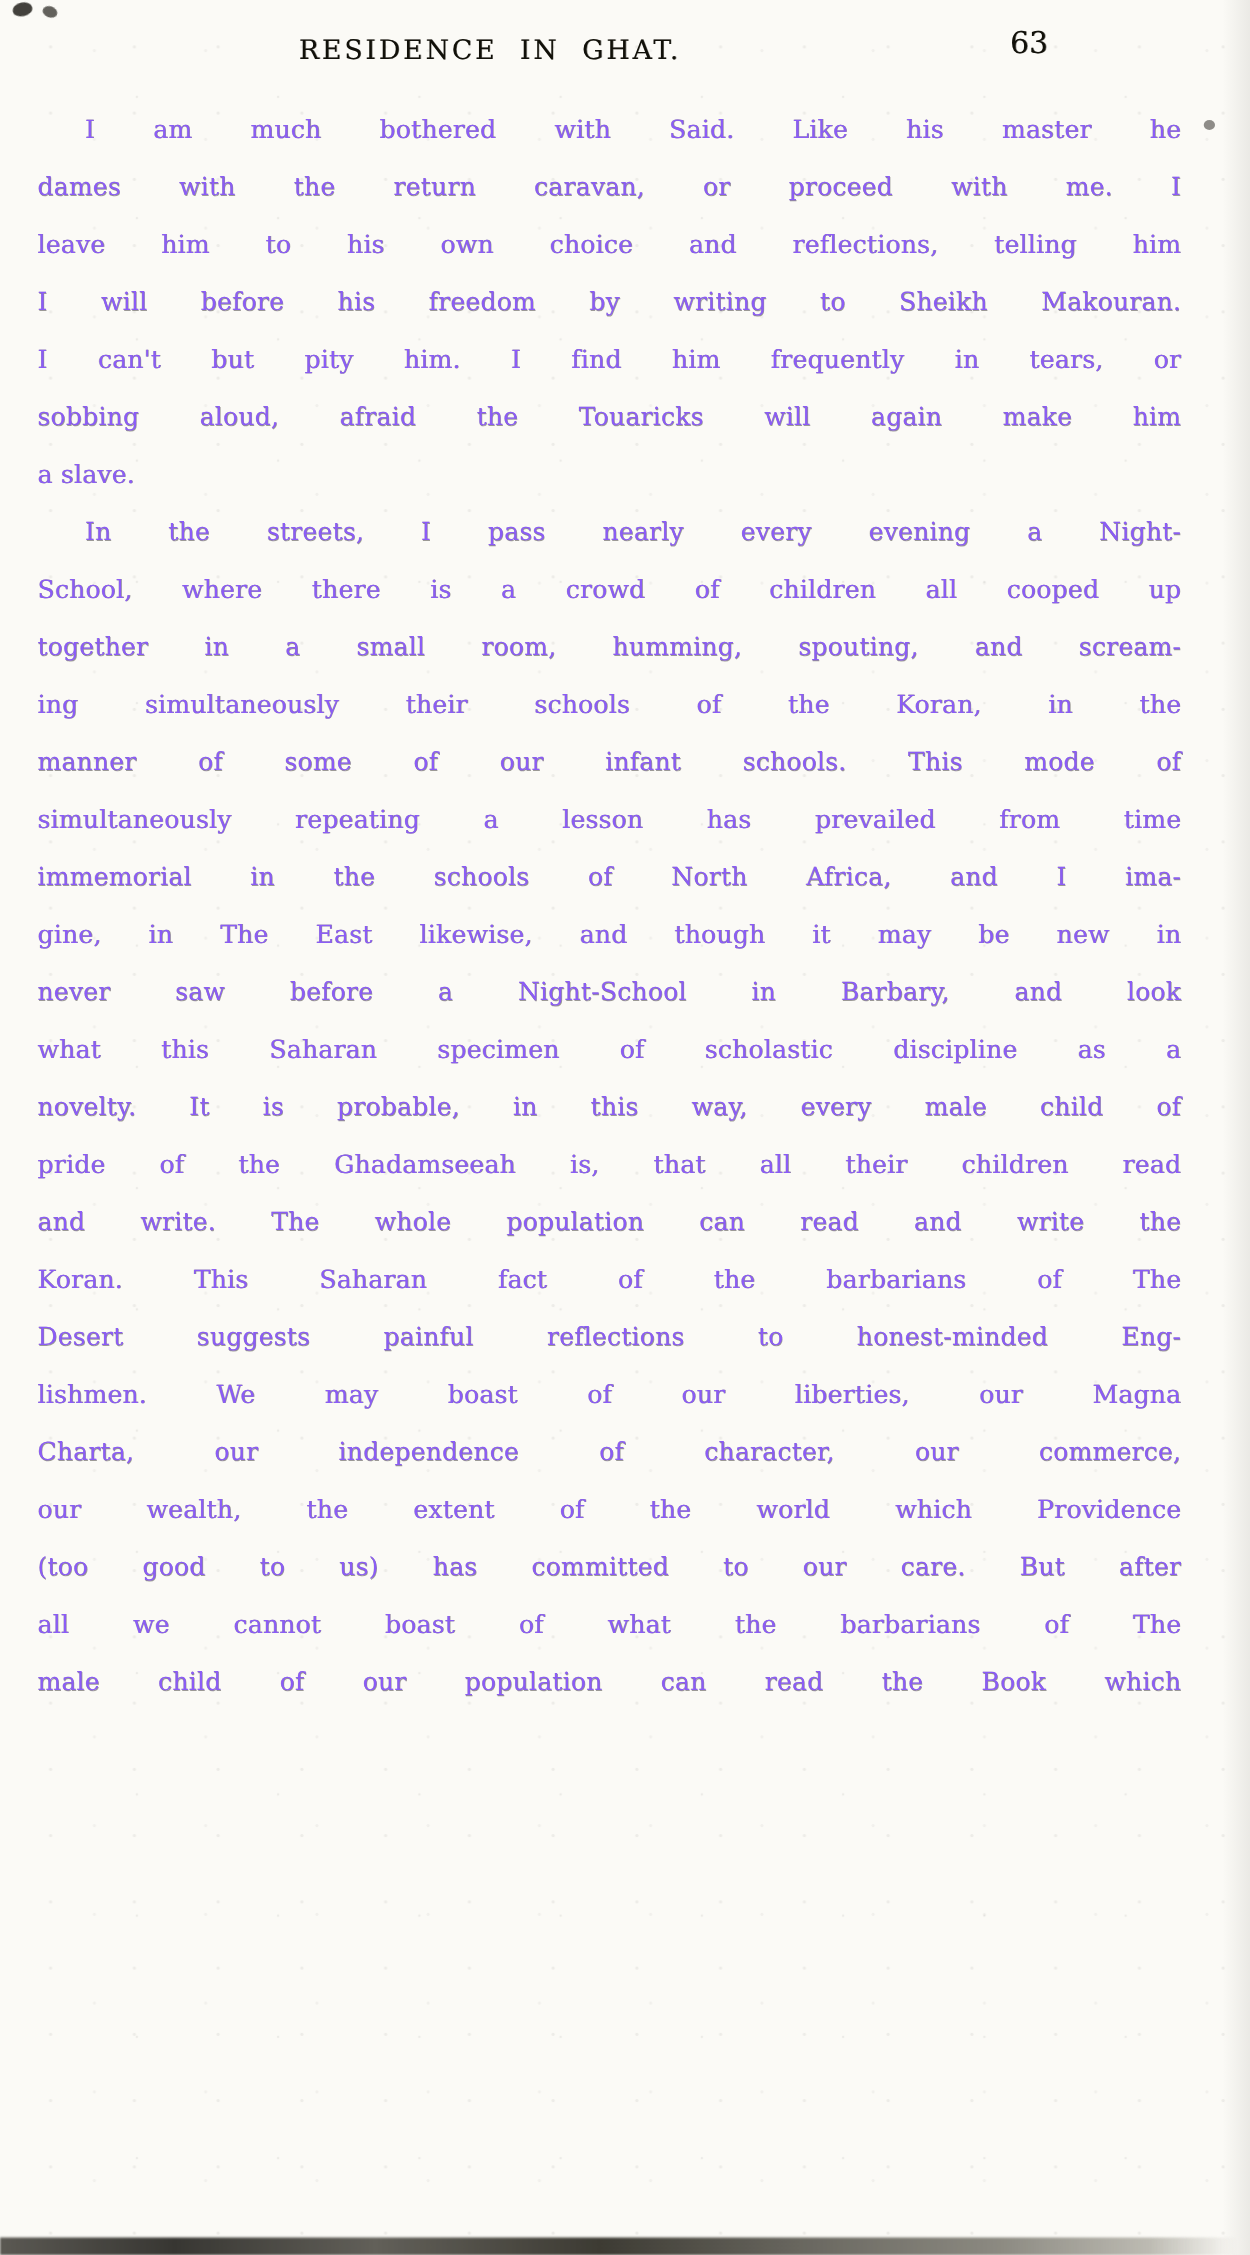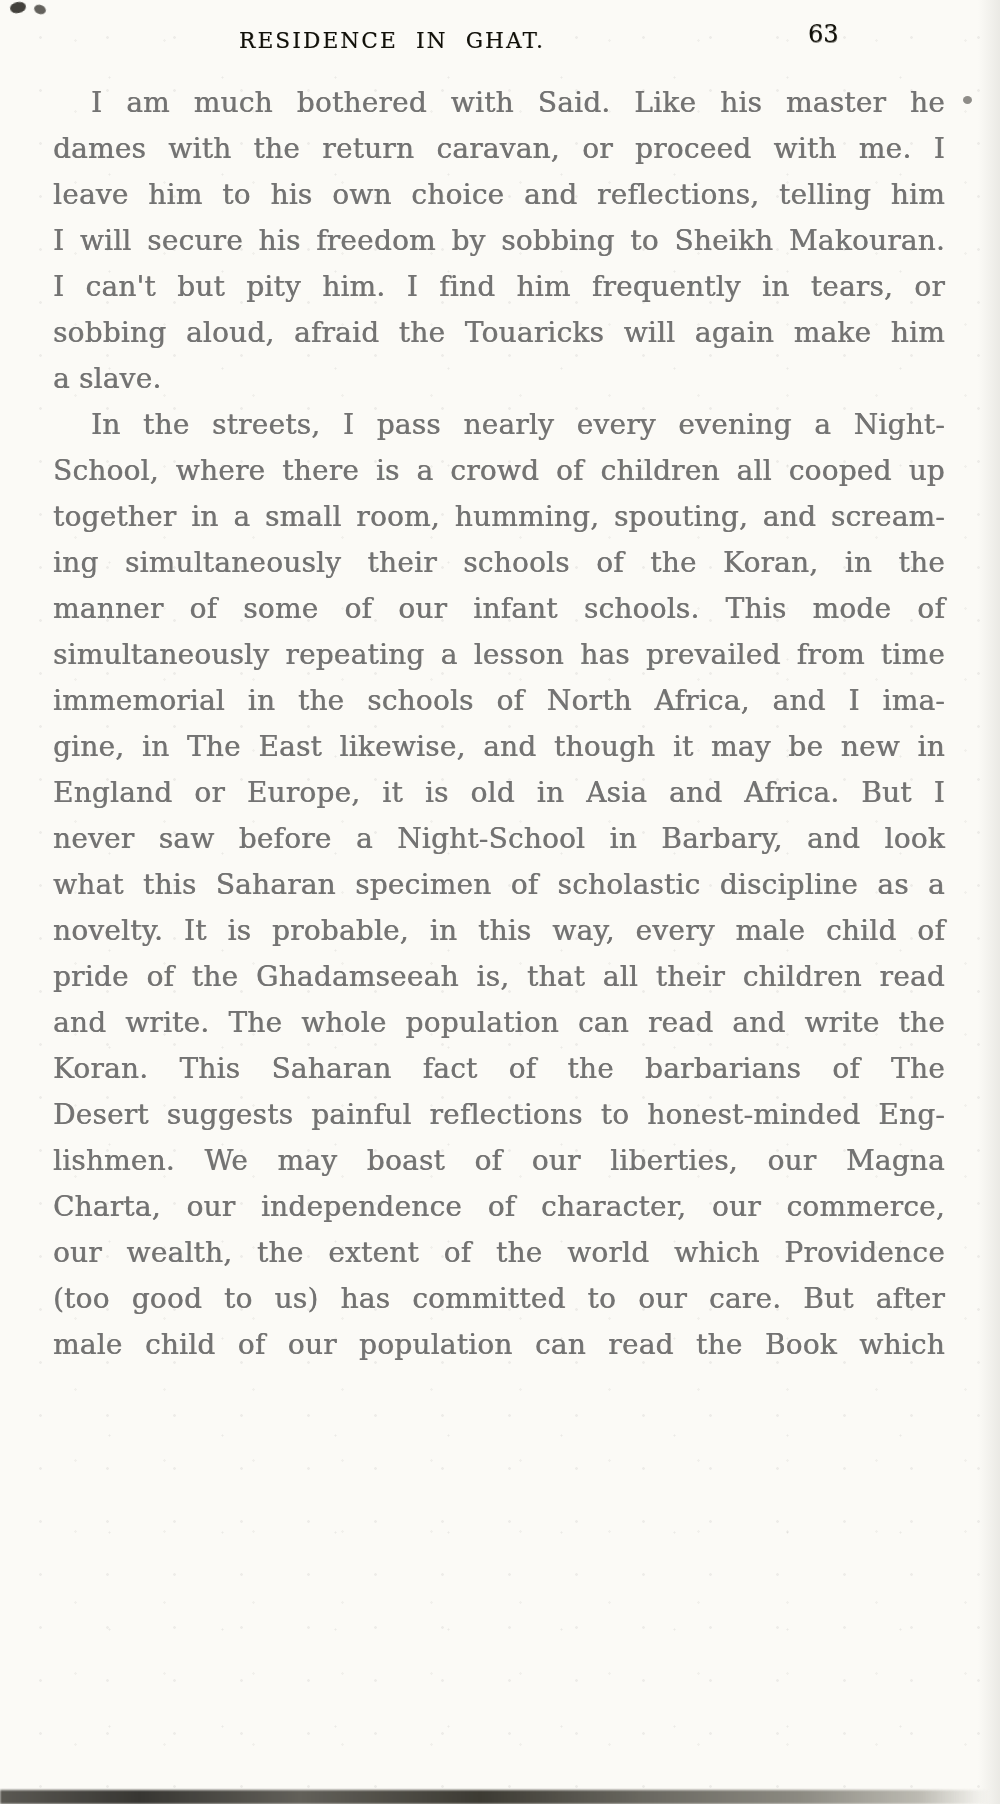--- a/index.html
+++ b/index.html
@@ -48,30 +48,29 @@
     font-size: 24px;
     color: #111009;
     text-shadow: 0.6px 0.5px 0 rgba(20,18,12,0.5);
   }
 
   .text-block {
     margin-top: 8px;
   }
   .paragraph { margin: 0; }
   .line {
-    font-size: 28px;
+    font-size: 20px;
     line-height: 46px;
     height: 46px;
     letter-spacing: 0.2px;
     text-align: justify;
     text-align-last: justify;
     white-space: nowrap;
-    color: #737373;
+    color: #8b5cf6;
     text-shadow: 0.45px 0.4px 0 rgba(22,20,14,0.42), -0.25px 0 0 rgba(22,20,14,0.22);
-    margin-left: 23px;
   }
   .line.first { text-indent: 38px; }
   .line.short-last {
     text-align: center;
     text-align-last: left;
   }
 
   
   .smudge {
     position: absolute;
@@ -111,46 +110,46 @@
   <div class="header">
     <span class="running-header">RESIDENCE IN GHAT.</span>
     <span class="page-number">63</span>
   </div>
 
   <div class="text-block">
       <div class="paragraph">
         <div class="line first">I am much bothered with Said. Like his master he</div>
         <div class="line">dames with the return caravan, or proceed with me. I</div>
         <div class="line">leave him to his own choice and reflections, telling him</div>
-        <div class="line">I will secure his freedom by sobbing to Sheikh Makouran.</div>
+        <div class="line">I will before his freedom by writing to Sheikh Makouran.</div>
         <div class="line">I can't but pity him. I find him frequently in tears, or</div>
         <div class="line">sobbing aloud, afraid the Touaricks will again make him</div>
         <div class="line short-last">a slave.</div>
       </div>
       <div class="paragraph">
         <div class="line first">In the streets, I pass nearly every evening a Night-</div>
         <div class="line">School, where there is a crowd of children all cooped up</div>
         <div class="line">together in a small room, humming, spouting, and scream-</div>
         <div class="line">ing simultaneously their schools of the Koran, in the</div>
         <div class="line">manner of some of our infant schools. This mode of</div>
         <div class="line">simultaneously repeating a lesson has prevailed from time</div>
         <div class="line">immemorial in the schools of North Africa, and I ima-</div>
         <div class="line">gine, in The East likewise, and though it may be new in</div>
-        <div class="line">England or Europe, it is old in Asia and Africa. But I</div>
         <div class="line">never saw before a Night-School in Barbary, and look</div>
         <div class="line">what this Saharan specimen of scholastic discipline as a</div>
         <div class="line">novelty. It is probable, in this way, every male child of</div>
         <div class="line">pride of the Ghadamseeah is, that all their children read</div>
         <div class="line">and write. The whole population can read and write the</div>
         <div class="line">Koran. This Saharan fact of the barbarians of The</div>
         <div class="line">Desert suggests painful reflections to honest-minded Eng-</div>
         <div class="line">lishmen. We may boast of our liberties, our Magna</div>
         <div class="line">Charta, our independence of character, our commerce,</div>
         <div class="line">our wealth, the extent of the world which Providence</div>
         <div class="line">(too good to us) has committed to our care. But after</div>
+        <div class="line">all we cannot boast of what the barbarians of The</div>
         <div class="line">male child of our population can read the Book which</div>
       </div>
     </div>
 
 </div>
 
 <div class="smudge smudge-a"></div>
 <div class="smudge smudge-b"></div>
 <div class="smudge smudge-c"></div>
 <div class="right-edge-shade"></div>

